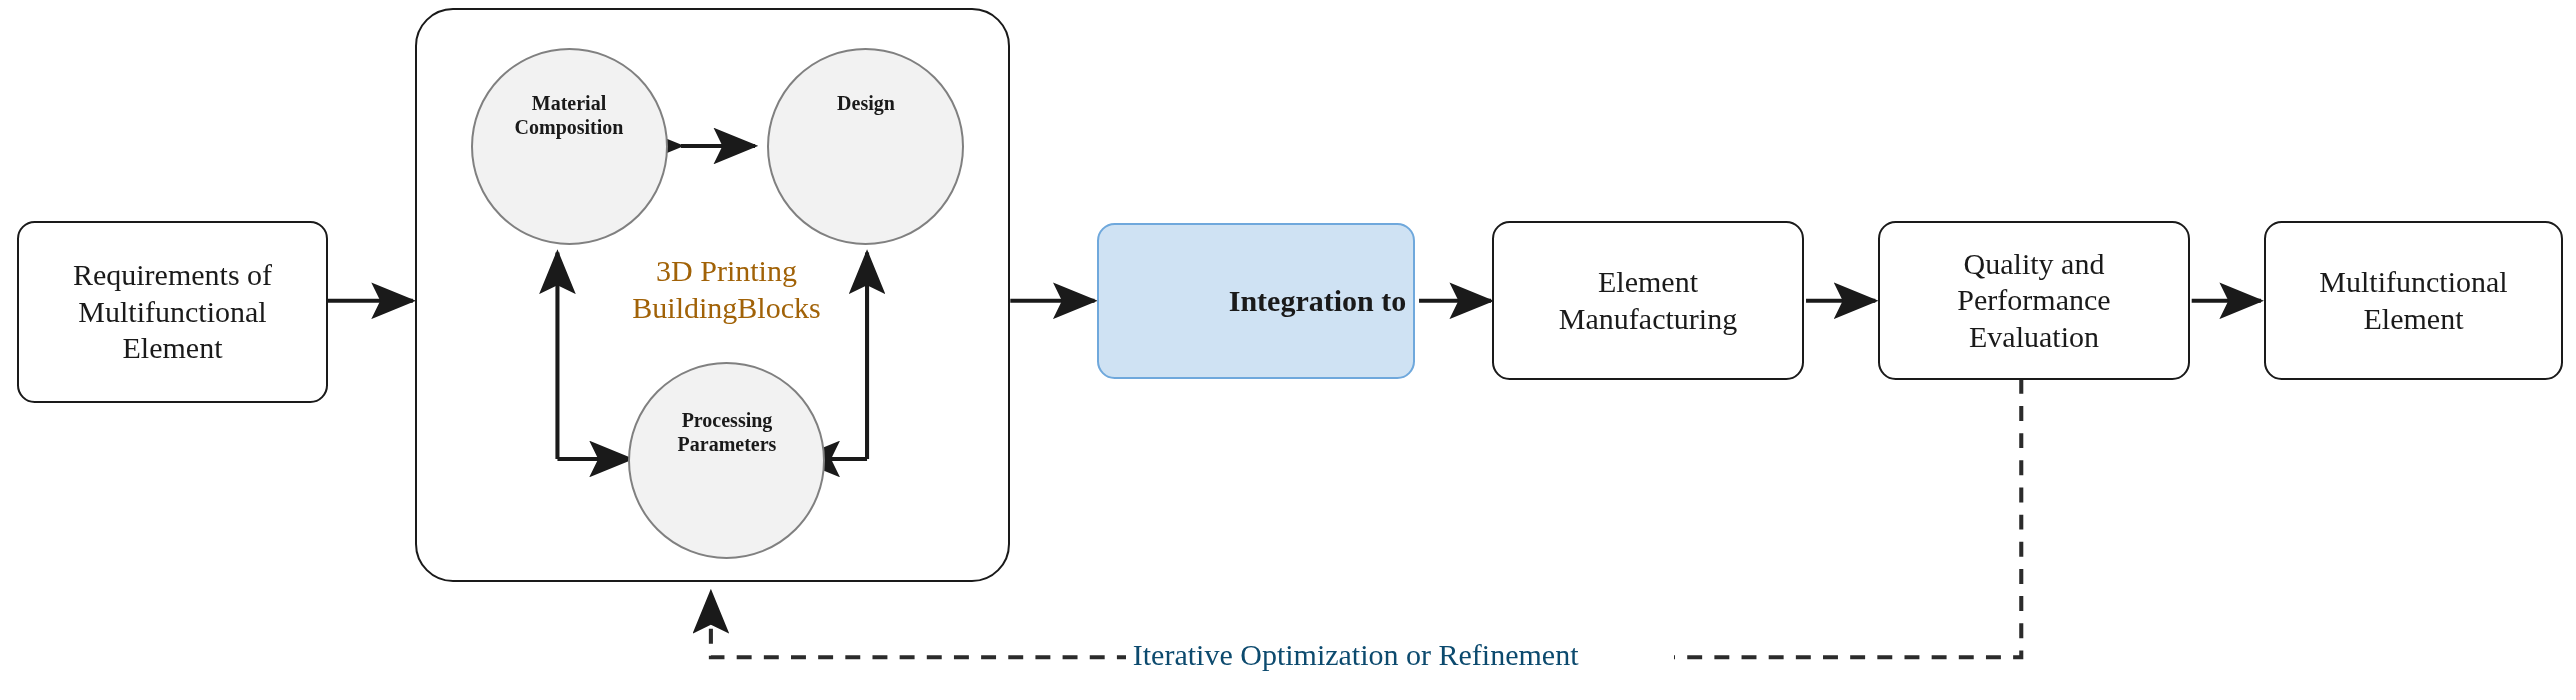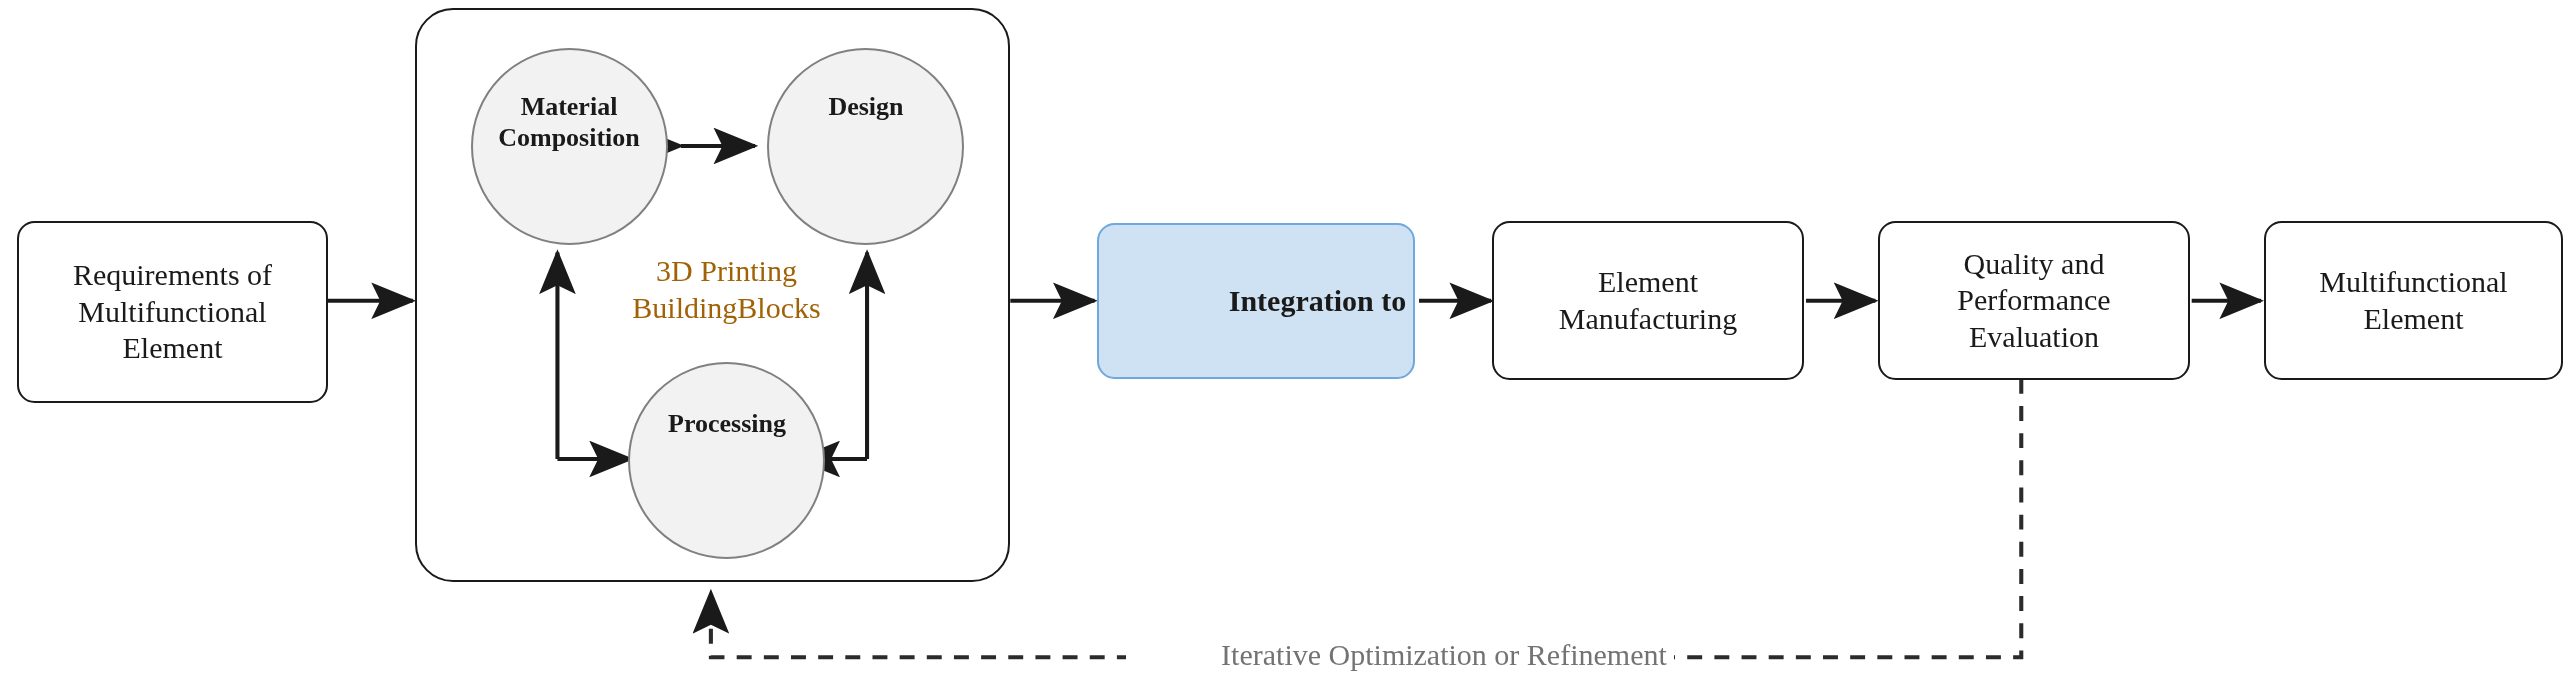--- a/index.html
+++ b/index.html
@@ -57,41 +57,41 @@
     border: 2px solid #808080;
     border-radius: 50%;
     background: #f2f2f2;
     display: flex;
     align-items: center;
     justify-content: center;
   }
   .circle-label {
     position: absolute;
     text-align: center;
-    font-size: 26px;
+    font-size: 20px;
     font-weight: bold;
     line-height: 1.18;
     color: #1a1a1a;
     white-space: nowrap;
     pointer-events: none;
   }
   .center-label {
     position: absolute;
     text-align: center;
     font-size: 30px;
     line-height: 1.22;
     color: #a16207;
     white-space: nowrap;
   }
   .loop-label {
     position: absolute;
-    text-align: right;
+    text-align: left;
     font-size: 30px;
     line-height: 1;
-    color: #737373;
+    color: #0c4a6e;
     background: #ffffff;
     padding: 0 6.8px;
     white-space: nowrap;
   }
 </style>
 </head>
 <body>
 
 <div id="canvas">
 
@@ -145,20 +145,21 @@
   </div>
 
   <div class="circle-node" style="left:767px; top:48px; width:197px; height:197px;"></div>
   <div class="circle-label" style="left:764px; top:92px; width:204px;">
     <div>Design</div>
   </div>
 
   <div class="circle-node" style="left:628px; top:362px; width:197px; height:197px;"></div>
   <div class="circle-label" style="left:625px; top:409px; width:204px;">
     <div>Processing</div>
+    <div>Parameters</div>
   </div>
 
   <div class="center-label" style="left:611px; top:253px; width:231px;">
     <div>3D Printing</div>
     <div>BuildingBlocks</div>
   </div>
 
   <div class="node-box accent" style="left:1097px; top:223px; width:318px; height:156px;">
     <div>
       <div>Integration to</div>

